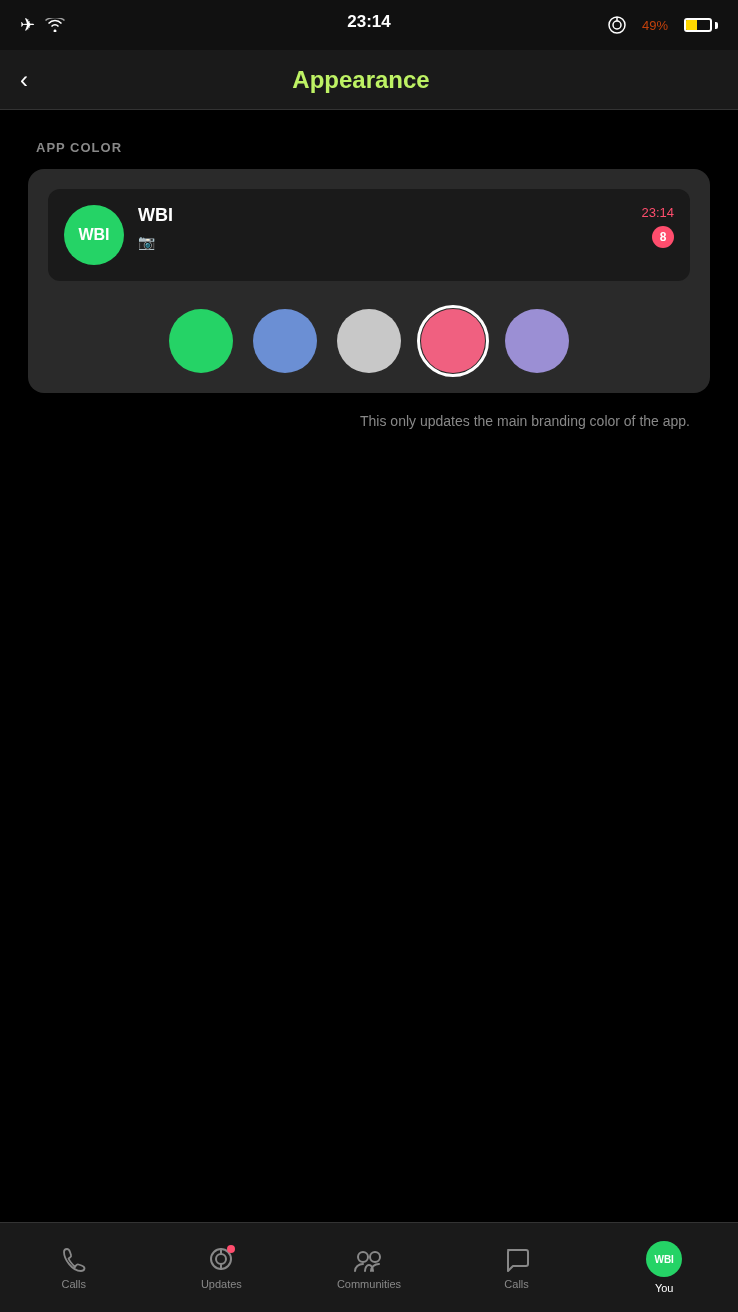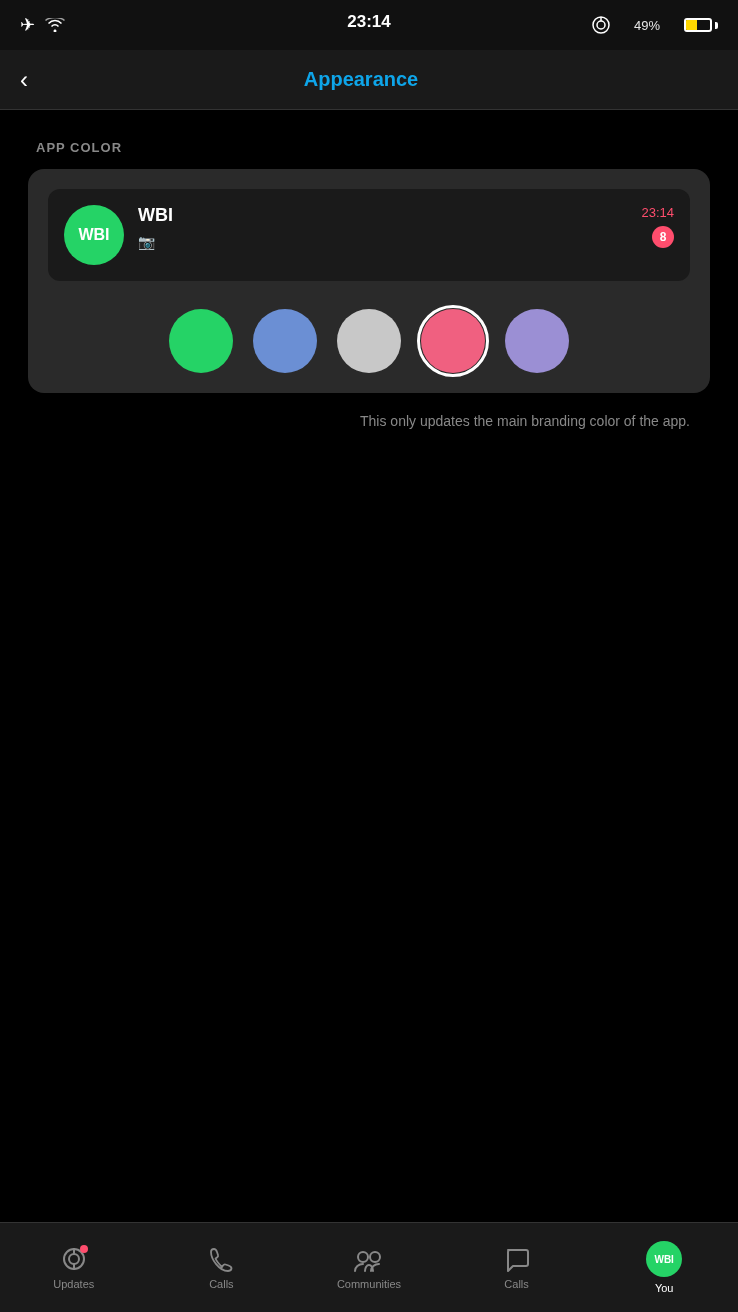--- a/index.html
+++ b/index.html
@@ -34,23 +34,23 @@
       left: 50%;
       transform: translateX(-50%);
       font-size: 17px;
       font-weight: 600;
       color: #fff;
       top: 12px;
     }
     .status-right {
       display: flex;
       align-items: center;
-      gap: 24px;
+      gap: 16px;
       font-size: 13px;
-      color: #e5e5e5;
+      color: #c2410c;
     }
     .battery-icon {
       display: flex;
       align-items: center;
       gap: 3px;
     }
     .battery-body {
       width: 28px;
       height: 14px;
       border: 2px solid #fff;
@@ -79,23 +79,23 @@
       padding: 0 20px;
       border-bottom: 1px solid #333;
     }
     .back-btn {
       color: #fff;
       font-size: 24px;
       cursor: pointer;
       margin-right: 16px;
     }
     .header-title {
-      font-size: 20px;
+      font-size: 24px;
       font-weight: 700;
-      color: #0ea5e9;
+      color: #bef264;
       flex: 1;
       text-align: center;
       margin-right: 40px;
     }
 
     
     .main-content {
       padding: 30px 28px;
     }
 
@@ -375,37 +375,37 @@
 
   <div class="hint-text">This only updates the main branding color of the app.</div>
 
 </div>
 
 <div class="bottom-nav">
 
   <div class="nav-item">
     <div class="nav-icon">
       <svg class="nav-svg" viewBox="0 0 28 28">
+        <path d="M7 4 C7 4 9 4 10 7 L11 10 C11 10 11.5 11.5 10 12.5 L8.5 13.5 C8.5 13.5 10 17 15 22 L16 20.5 C16 20.5 17 19 18.5 19.5 L21.5 20.5 C24.5 21.5 24.5 23.5 24.5 23.5 C24.5 23.5 24 26 21 26 C12 26 4 14 4 7 C4 4 7 4 7 4 Z" stroke="#888" stroke-width="1.8" fill="none"></path>
+      </svg>
+    </div>
+    <span class="nav-label">Calls</span>
+  </div>
+
+  <div class="nav-item">
+    <div class="nav-icon">
+      <svg class="nav-svg" viewBox="0 0 28 28">
         <circle cx="14" cy="14" r="10" stroke="#888" stroke-width="2" fill="none"></circle>
         <circle cx="14" cy="14" r="5" stroke="#888" stroke-width="2" fill="none"></circle>
         <line x1="14" y1="4" x2="14" y2="9" stroke="#888" stroke-width="2"></line>
         <line x1="14" y1="19" x2="14" y2="24" stroke="#888" stroke-width="2"></line>
       </svg>
       <div class="updates-dot"></div>
     </div>
     <span class="nav-label">Updates</span>
-  </div>
-
-  <div class="nav-item">
-    <div class="nav-icon">
-      <svg class="nav-svg" viewBox="0 0 28 28">
-        <path d="M7 4 C7 4 9 4 10 7 L11 10 C11 10 11.5 11.5 10 12.5 L8.5 13.5 C8.5 13.5 10 17 15 22 L16 20.5 C16 20.5 17 19 18.5 19.5 L21.5 20.5 C24.5 21.5 24.5 23.5 24.5 23.5 C24.5 23.5 24 26 21 26 C12 26 4 14 4 7 C4 4 7 4 7 4 Z" stroke="#888" stroke-width="1.8" fill="none"></path>
-      </svg>
-    </div>
-    <span class="nav-label">Calls</span>
   </div>
 
   <div class="nav-item">
     <div class="nav-icon" style="width:36px;height:28px;">
       <svg width="36" height="28" viewBox="0 0 36 28" fill="none">
         <circle cx="12" cy="12" r="5" stroke="#888" stroke-width="2"></circle>
         <circle cx="24" cy="12" r="5" stroke="#888" stroke-width="2"></circle>
         <path d="M4 26 C4 22 7.6 19 12 19" stroke="#888" stroke-width="2" stroke-linecap="round"></path>
         <path d="M20 26 C20 22 23.6 19 28 19" stroke="#888" stroke-width="2" stroke-linecap="round"></path>
         <path d="M14 26 C14 22.7 15.8 20 18 20 C20.2 20 22 22.7 22 26" stroke="#888" stroke-width="2" stroke-linecap="round"></path>

